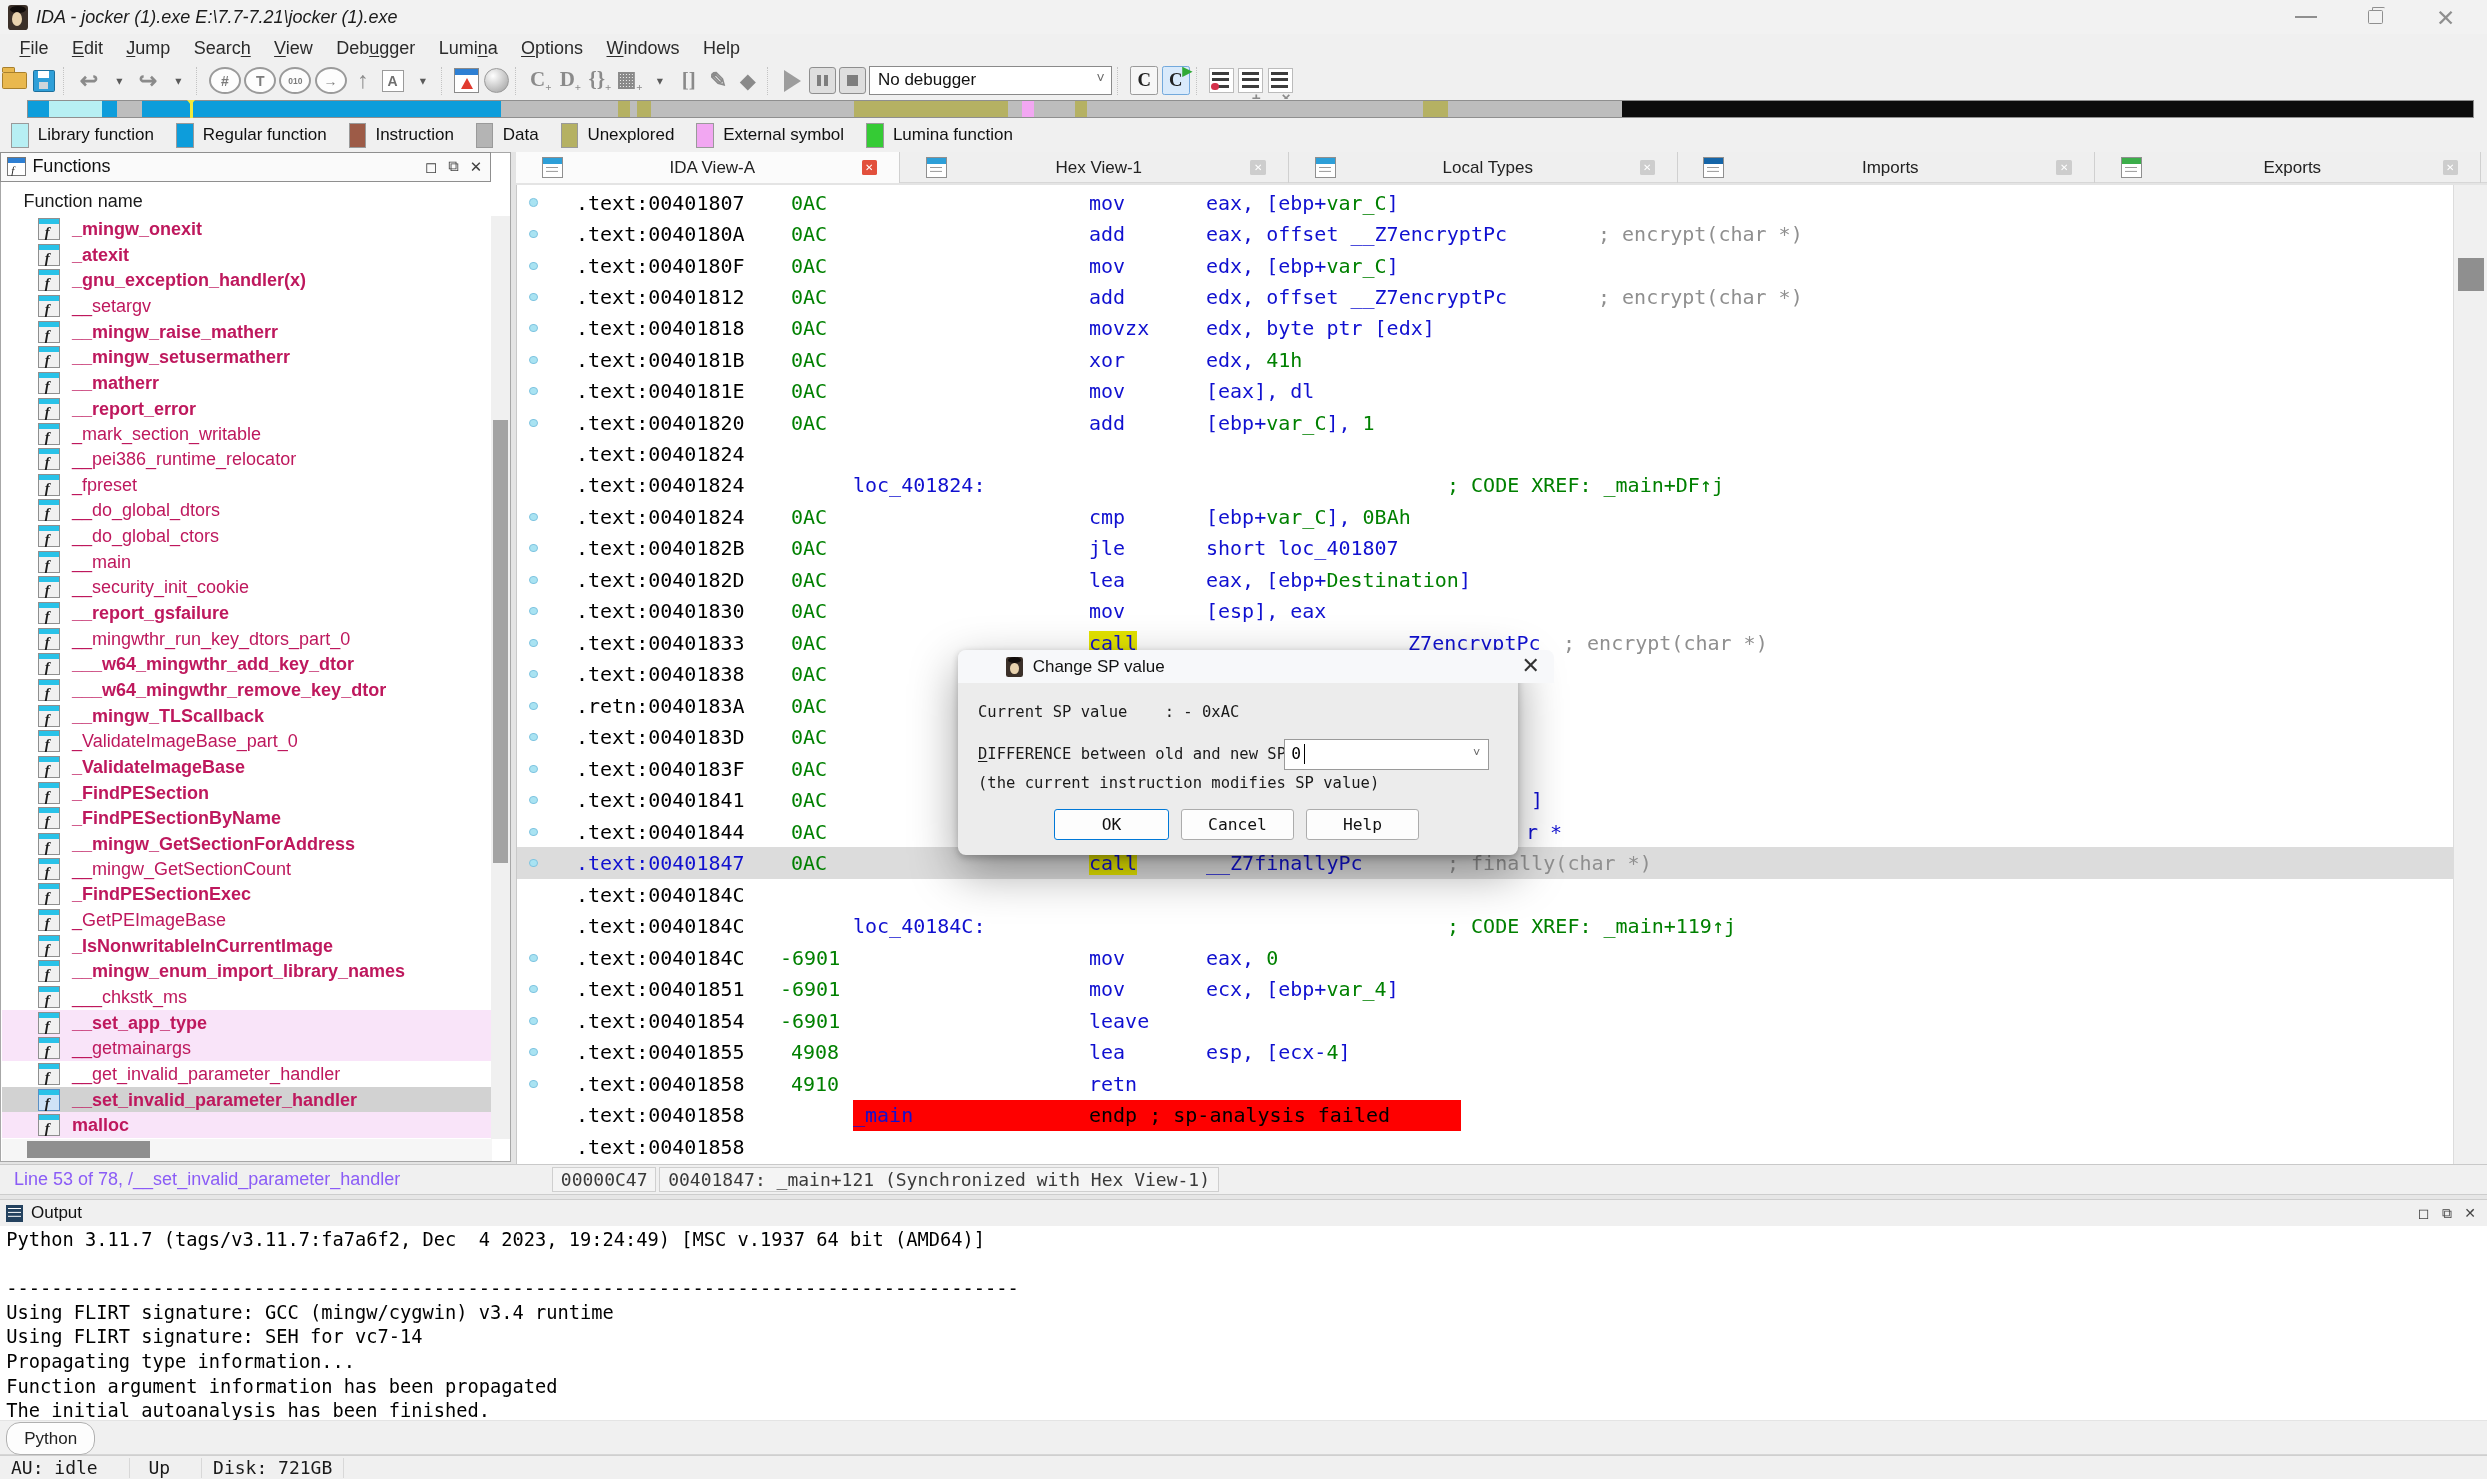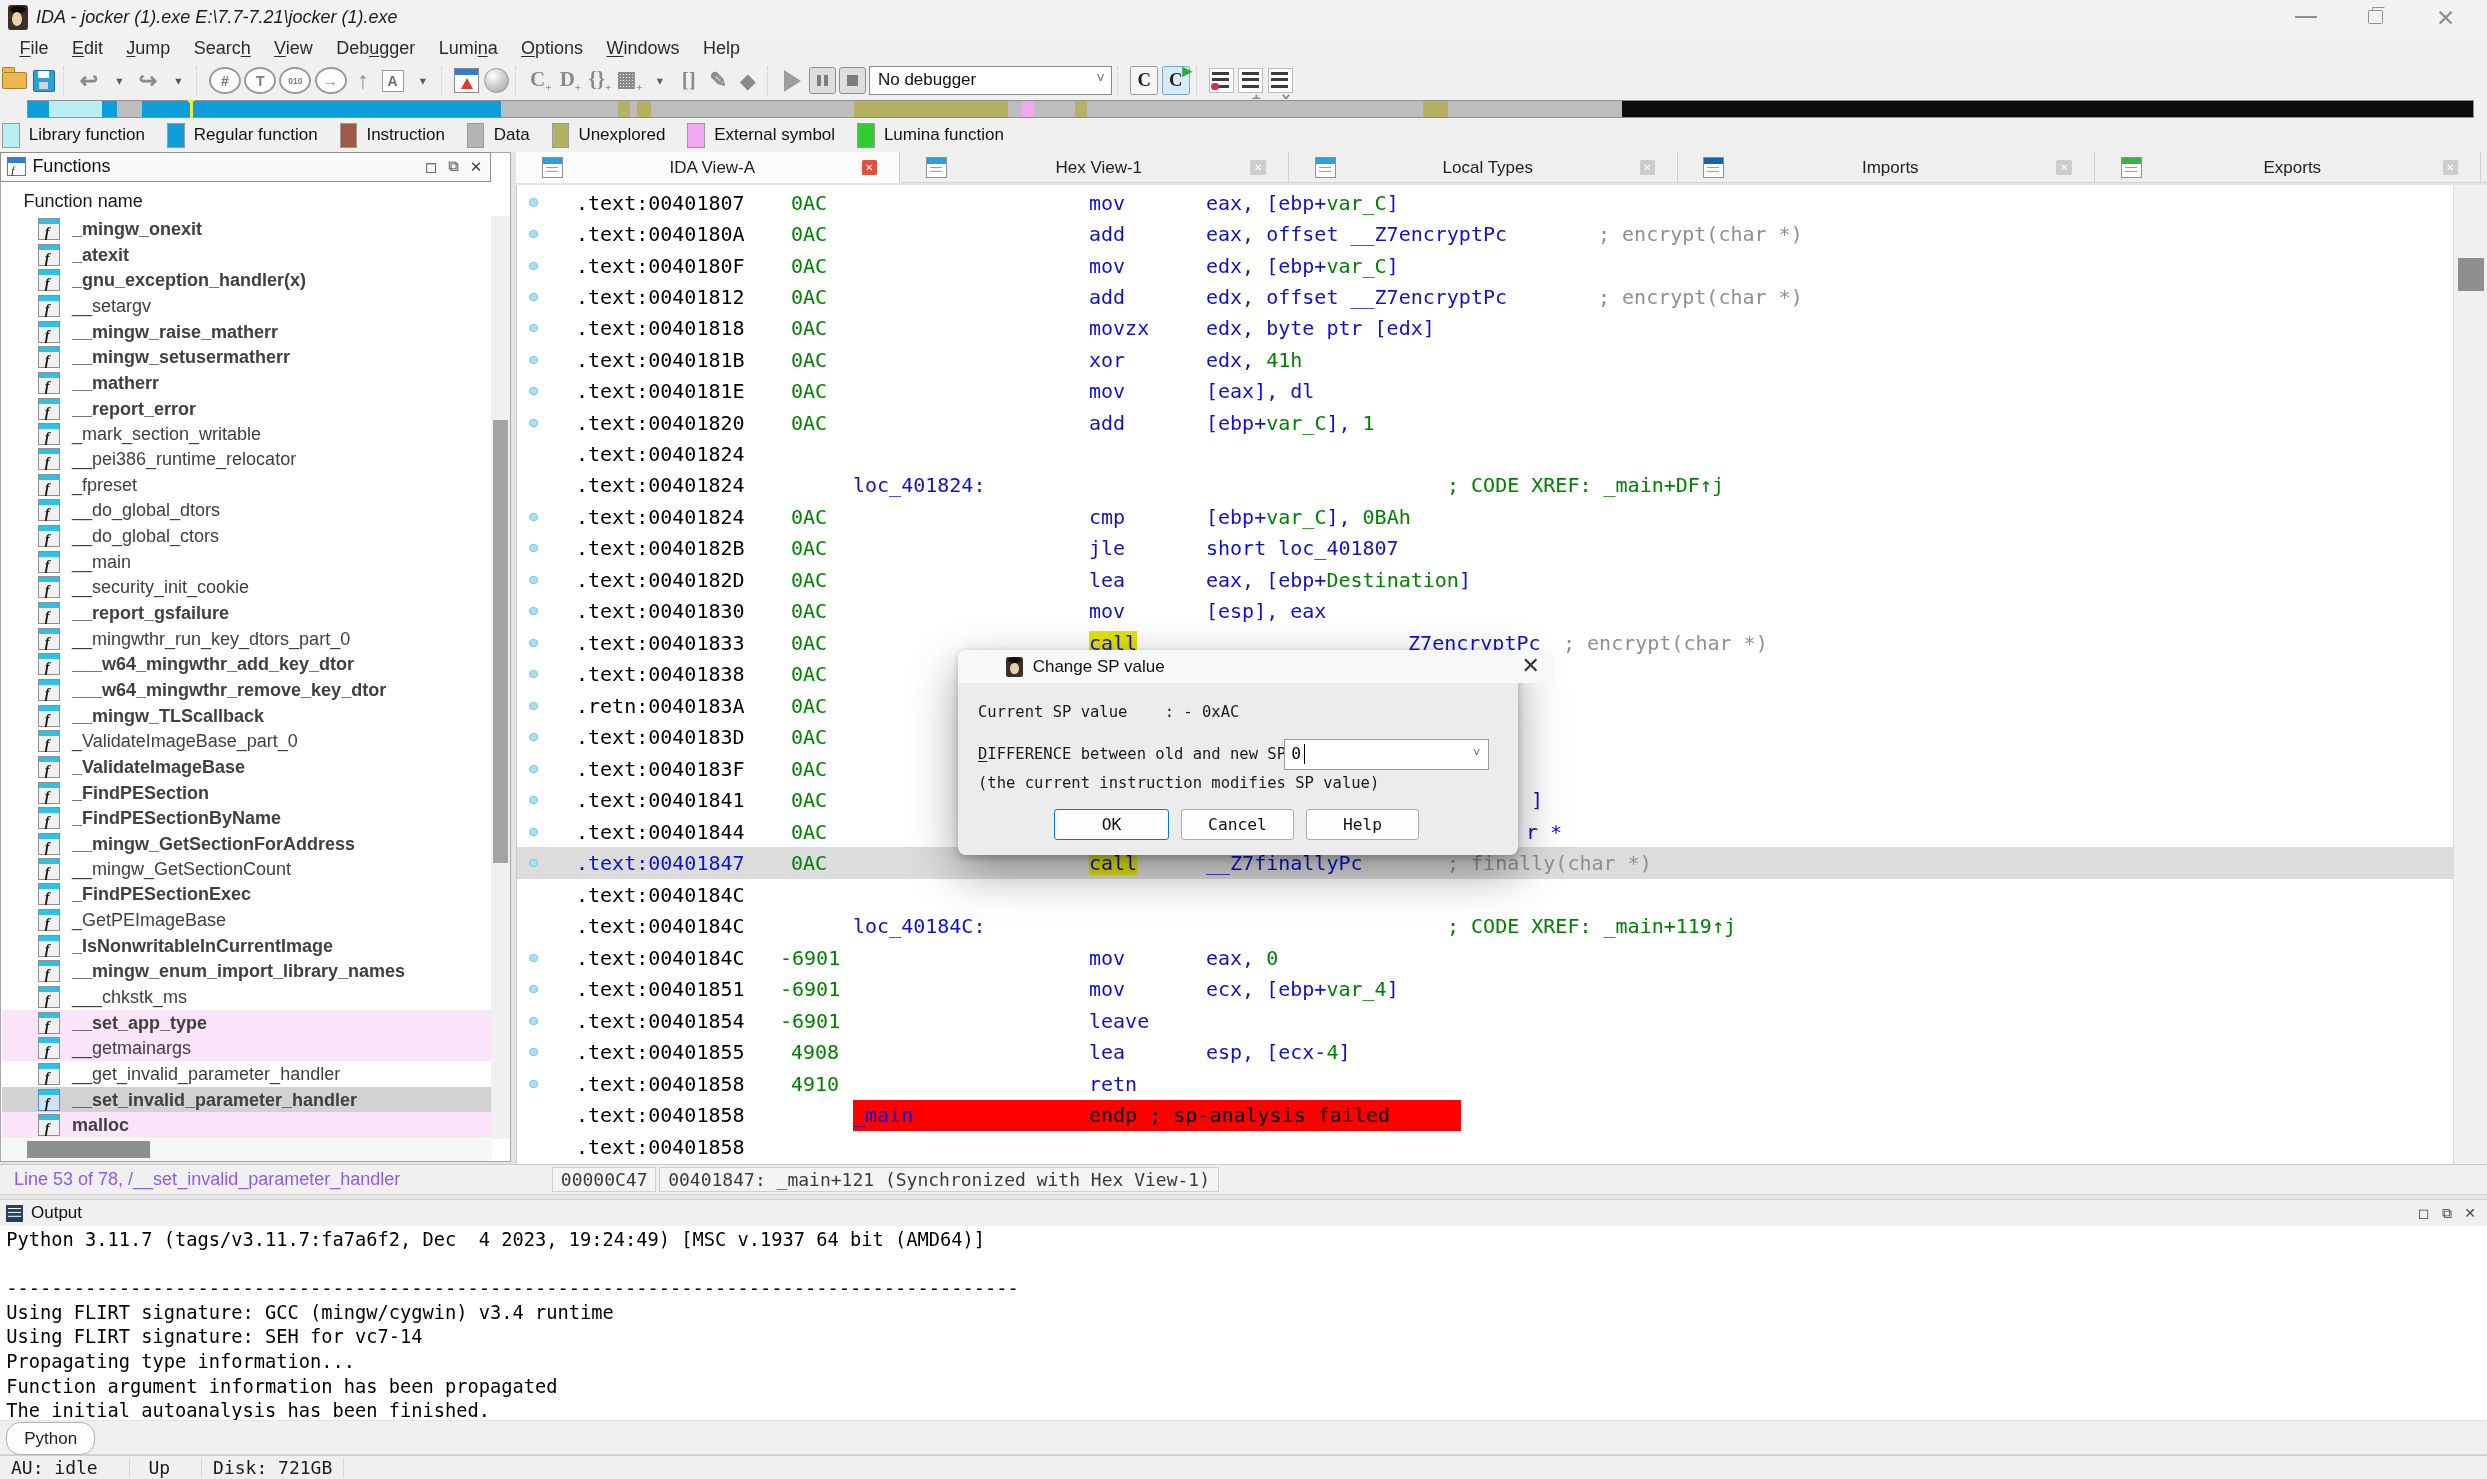--- a/index.html
+++ b/index.html
@@ -60,42 +60,42 @@
   .i-bars i{position:absolute;left:1.6px;bottom:1.6px;width:7.8px;height:7.8px;border-radius:50%;background:#d3304a;font-style:normal;}
   .i-bars.nb i{background:none;color:#8a8a8a;font-weight:bold;font-size:15.5px;bottom:-4.7px;left:12.4px;}
   
   #navrow{left:0;top:99px;width:2487px;height:19.4px;background:#f0f0f0;}
   #band{left:27px;top:0.8px;width:2447px;height:18px;background:#bdbdbd;border:0.8px solid #8f8f8f;box-sizing:border-box;}
   .bseg{position:absolute;top:0;height:16.3px;}
   #bandtick{top:-0.8px;width:3.1px;height:18px;background:#f2ea3a;}
   #bandtick:before{content:"";position:absolute;left:-3.1px;top:0;border-left:4.7px solid transparent;border-right:4.7px solid transparent;border-top:5.4px solid #f2ea3a;}
   .bnav{top:99px;width:17px;height:18px;color:#555;font-size:11px;display:flex;align-items:center;justify-content:center;}
   
-  #legend{left:0;top:118px;width:2487px;height:34px;background:#f0f0f0;display:flex;align-items:center;padding-left:2px;box-sizing:border-box;}
+  #legend{left:0;top:118px;width:2487px;height:34px;background:#f0f0f0;display:flex;align-items:center;padding-left:11px;box-sizing:border-box;}
   .lgitem{display:flex;align-items:center;margin-right:22px;}
   .lgsq{width:15.5px;height:23px;border:0.8px solid #9a9a9a;margin-right:9.3px;}
   .lgtxt{font-size:17px;color:#111;}
   
   #fpanel{left:0;top:152px;width:511px;height:1010px;background:#fff;border:0.8px solid #a7a7a7;box-sizing:border-box;}
   #fphead{left:0;top:152px;width:491px;height:29.5px;background:#fafafa;border:0.8px solid #8f8f8f;box-sizing:border-box;display:flex;align-items:center;}
   .fpico{width:17px;height:17px;border:0.8px solid #777;background:#fff;margin:0 6.2px 0 6.2px;position:relative;}
   .fpico b{position:absolute;left:0;top:0;width:100%;height:4.7px;background:#2d7fd3;}
   .fpico i{position:absolute;left:3.1px;top:5.4px;font-style:italic;font-family:"Liberation Serif",serif;font-size:11px;color:#222;}
   #fphead .cap{font-size:18px;color:#111;}
   #fphead .hbtns{margin-left:auto;display:flex;gap:11px;padding-right:7.8px;color:#444;font-size:14.8px;}
   #fcolhdr{left:1.6px;top:187px;width:488px;height:28px;background:#fff;font-size:18px;color:#1a1a1a;display:flex;align-items:center;padding-left:22px;box-sizing:border-box;}
   #flist{left:1.6px;top:216px;width:490px;height:923px;overflow:hidden;background:#fff;}
   .frow{position:absolute;left:0;width:490px;height:26px;display:flex;align-items:center;}
   .frow.pink{background:#f9e4f9;}
   .frow.sel{background:#d2d2d2;}
   .ficon{width:22px;height:22px;border:0.8px solid #8f8f8f;background:#f1f1f1;margin-left:36px;position:relative;flex:none;box-sizing:border-box;}
   .ficon b{position:absolute;left:0;top:0;width:100%;height:5.4px;background:#29c2e8;}
   .ficon i{position:absolute;left:6.2px;top:4.7px;font-style:italic;font-family:"Liberation Serif",serif;font-weight:bold;font-size:14.8px;color:#1c1c1c;}
   .frow.sel .ficon{background:#cfe3f6;border-color:#5a8fc4;}
-  .fname{font-size:18px;color:#404040;margin-left:12.4px;white-space:pre;}
+  .fname{font-size:18px;color:#be185d;margin-left:12.4px;white-space:pre;}
   .fname.bold{font-weight:bold;}
   #fvscroll{left:491px;top:216px;width:18.7px;height:923px;background:#f0f0f0;}
   #fvthumb{left:1.6px;top:204px;width:15.5px;height:443px;background:#a3a3a3;}
   #fhscroll{left:1.6px;top:1139px;width:490px;height:22px;background:#f6f6f6;}
   #fhthumb{left:25px;top:2.3px;width:123px;height:17px;background:#8f8f8f;}
   
   #tabsrow{left:516px;top:152px;width:1971px;height:31px;background:#efefef;border-bottom:0.8px solid #d7d7d7;box-sizing:border-box;}
   .tab{position:absolute;top:0;height:31px;border-right:0.8px solid #d0d0d0;display:flex;align-items:center;box-sizing:border-box;}
   .tab.active{background:#fbfbfb;}
   .tabicon{width:18.7px;height:18.7px;border:0.8px solid #8f8f8f;background:#fff;margin-left:26.4px;position:relative;flex:none;}

